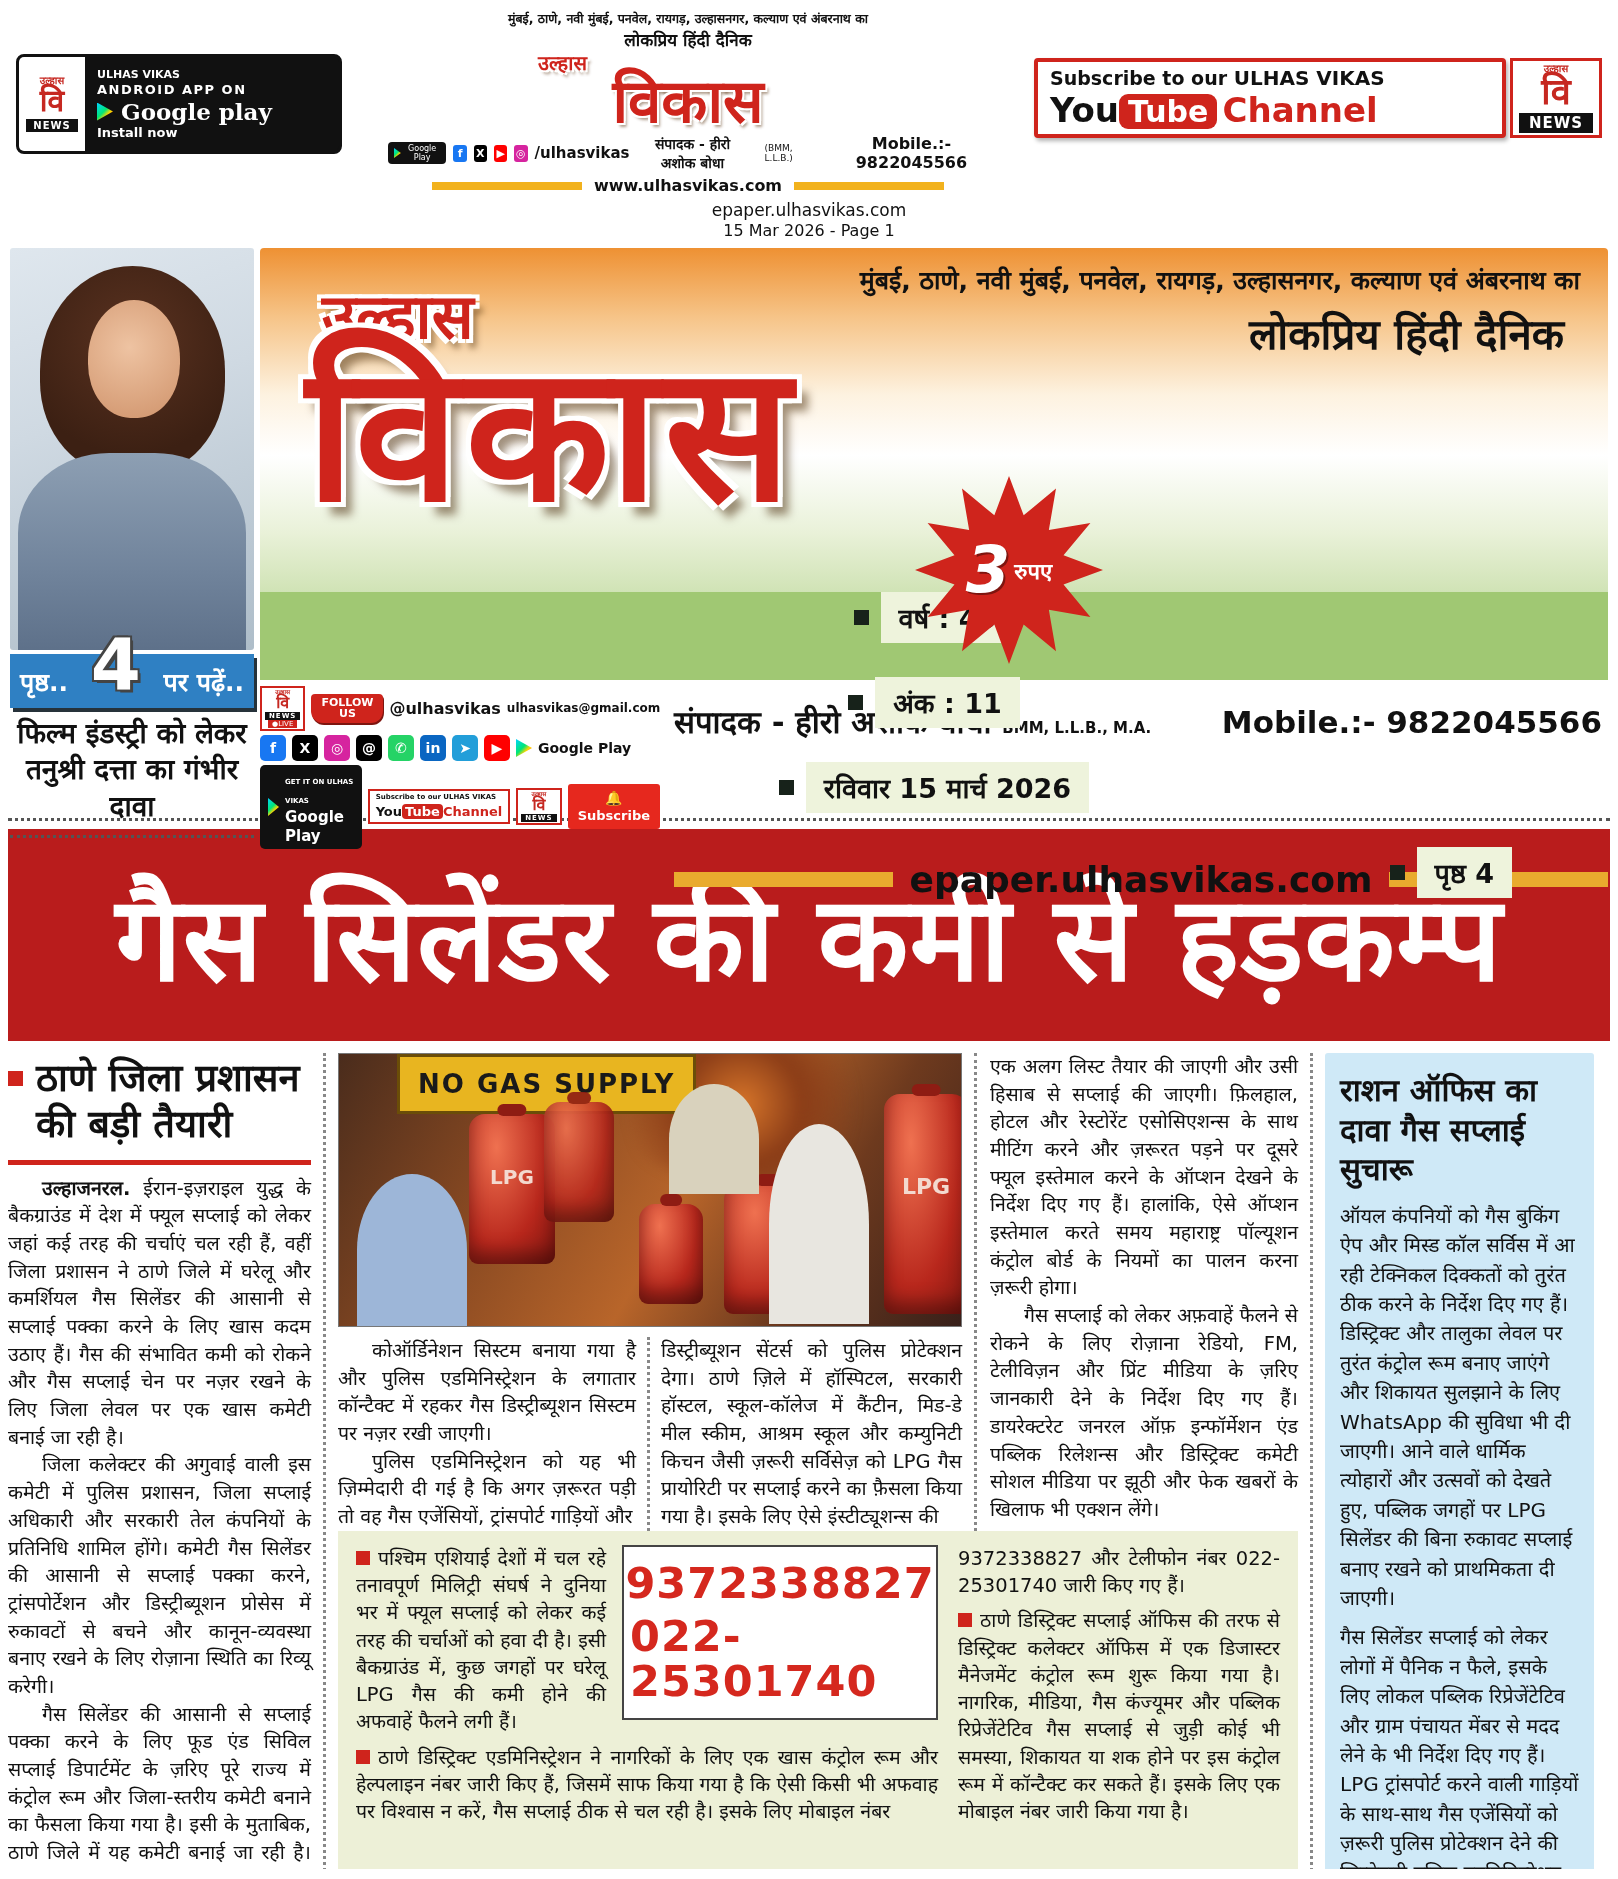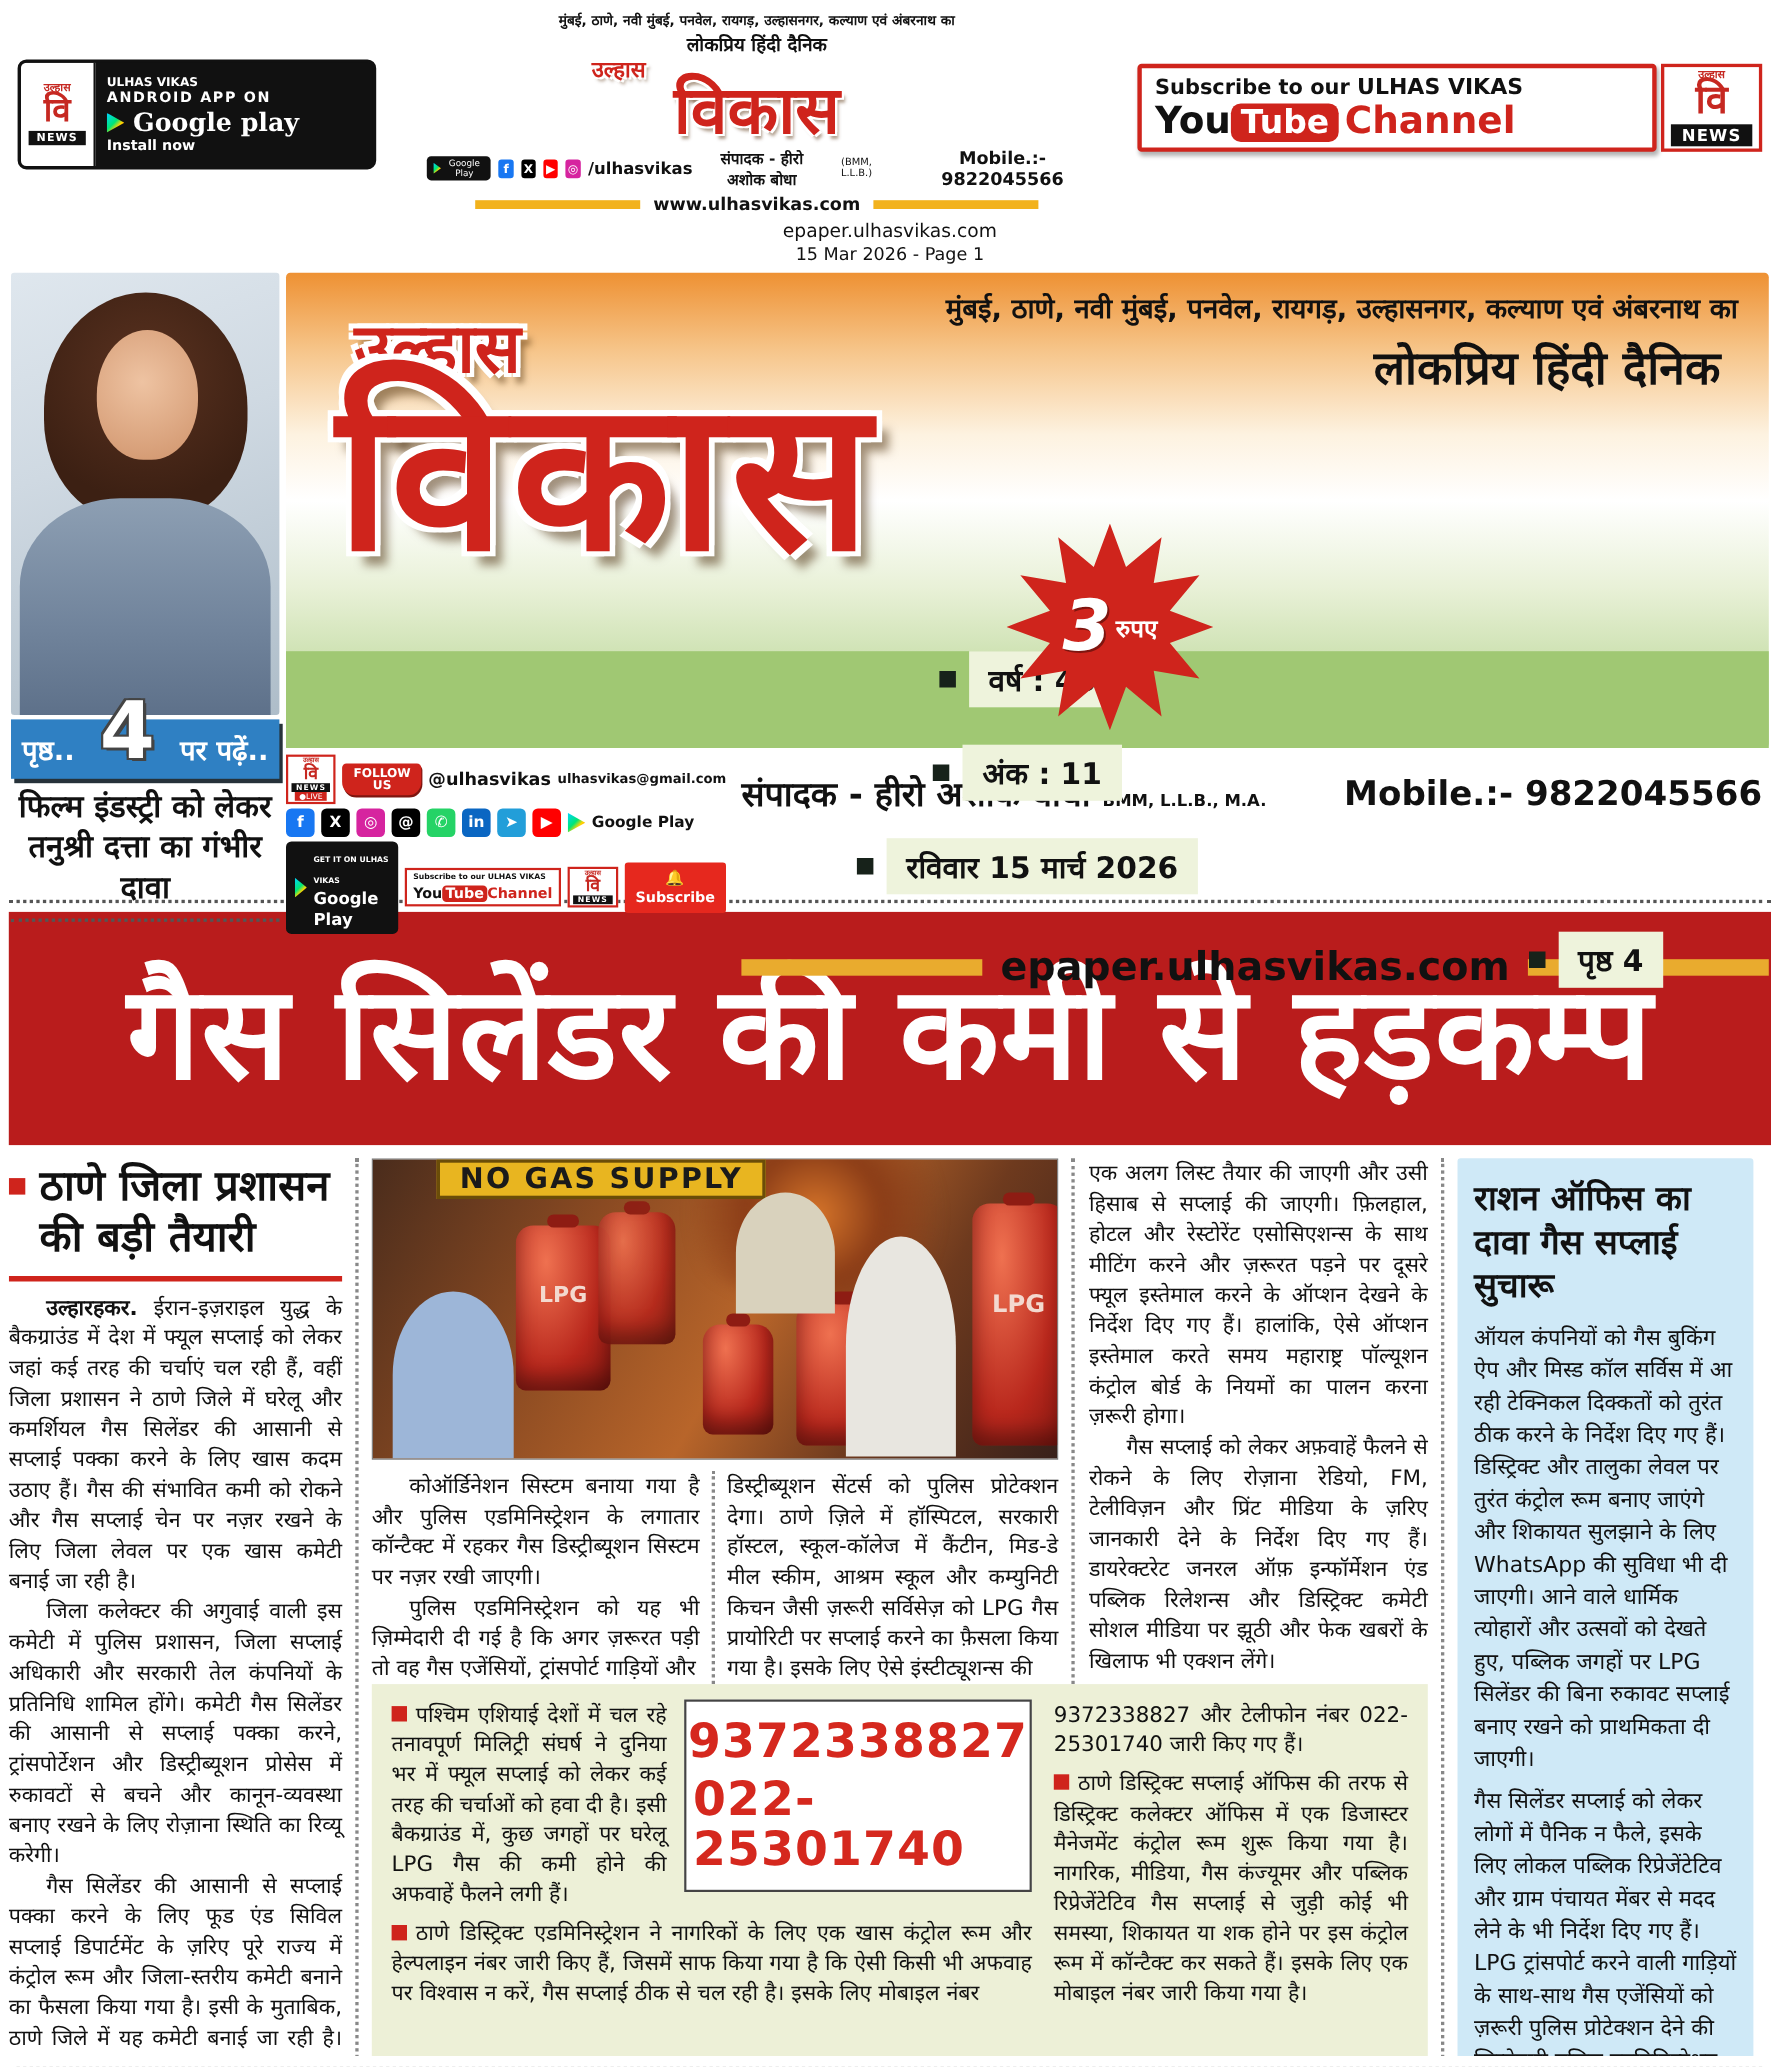--- a/index.html
+++ b/index.html
@@ -122,21 +122,21 @@
   .kicker .red-sq{position:absolute;left:0;top:16px;}
   .redrule{border:none;border-top:5px solid #cf241c;margin:12px 0 10px;}
   .news-p{font-size:19.5px;line-height:1.42;text-align:justify;margin:0;text-indent:34px;}
   .news-p b{font-weight:900;}
   .colMid{padding:0 12px;display:flex;flex-direction:column;overflow:hidden;}
   .mid-top{display:grid;grid-template-columns:636px 1fr;flex:0 0 auto;}
   .mid-left{padding-right:12px;}
   .newsphoto{height:272px;position:relative;overflow:hidden;border:1px solid #777;
     background:linear-gradient(120deg,#4a2c1c 0%,#8a4a22 30%,#b8652a 55%,#6e3a1e 75%,#38201a 100%);}
   .smoke{position:absolute;right:90px;top:-30px;width:260px;height:160px;border-radius:50%;background:radial-gradient(circle,#d8762a 0%,#8a3c17 40%,rgba(40,24,18,0) 75%);filter:blur(6px);}
-  .gas-sign{position:absolute;left:58px;top:0;background:#e8b520;color:#1a1a1a;font-size:26px;font-weight:900;padding:0 18px;border:3px solid #6b4d08;letter-spacing:2px;}
+  .gas-sign{position:absolute;left:58px;top:0;background:#e8b520;color:#1a1a1a;font-size:26px;font-weight:900;padding:12px 18px;border:3px solid #6b4d08;letter-spacing:2px;}
   .cyl{position:absolute;border-radius:16px 16px 9px 9px;background:radial-gradient(ellipse at 32% 22%,#ef7150,#b8271c 60%,#7e150f);box-shadow:inset 0 -12px 18px rgba(0,0,0,.35);}
   .cyl .lpg{position:absolute;left:50%;top:42%;transform:translate(-50%,-50%);color:#f3d9cf;font-weight:900;}
   .cyl::before{content:"";position:absolute;left:50%;top:-10px;transform:translateX(-50%);width:34%;height:12px;border-radius:6px;background:#8e1c13;}
   .person{position:absolute;border-radius:50% 50% 0 0;}
   
   .help-band{background:#1d1d1b;height:58px;display:flex;align-items:center;justify-content:center;margin-top:10px;flex:0 0 auto;}
   .help-band h2{margin:0;color:#fff;font-size:39px;font-weight:900;white-space:nowrap;}
   .help-box{background:#edf0d7;flex:1;padding:14px 18px 10px;display:grid;grid-template-columns:1fr 322px;column-gap:20px;overflow:hidden;}
   .hb-row{display:grid;grid-template-columns:1fr 316px;column-gap:16px;align-items:start;}
   .phone-box{background:#fff;border:2px solid #444;display:flex;flex-direction:column;align-items:center;justify-content:center;gap:8px;padding:14px 6px;}
@@ -345,21 +345,21 @@
   </section>
 
   <section class="bodygrid">
 
     <div class="colA">
       <div class="kicker">
         <span class="red-sq"></span>
         <span>ठाणे जिला प्रशासन की बड़ी तैयारी</span>
       </div>
       <hr class="redrule">
-      <p class="news-p"><b>उल्हारहकर.</b> <span>ईरान-इज़राइल युद्ध के बैकग्राउंड में देश में फ्यूल सप्लाई को लेकर जहां कई तरह की चर्चाएं चल रही हैं, वहीं जिला प्रशासन ने ठाणे जिले में घरेलू और कमर्शियल गैस सिलेंडर की आसानी से सप्लाई पक्का करने के लिए खास कदम उठाए हैं। गैस की संभावित कमी को रोकने और गैस सप्लाई चेन पर नज़र रखने के लिए जिला लेवल पर एक खास कमेटी बनाई जा रही है।</span></p>
+      <p class="news-p"><b>उल्हाजनरल.</b> <span>ईरान-इज़राइल युद्ध के बैकग्राउंड में देश में फ्यूल सप्लाई को लेकर जहां कई तरह की चर्चाएं चल रही हैं, वहीं जिला प्रशासन ने ठाणे जिले में घरेलू और कमर्शियल गैस सिलेंडर की आसानी से सप्लाई पक्का करने के लिए खास कदम उठाए हैं। गैस की संभावित कमी को रोकने और गैस सप्लाई चेन पर नज़र रखने के लिए जिला लेवल पर एक खास कमेटी बनाई जा रही है।</span></p>
       <p class="news-p">जिला कलेक्टर की अगुवाई वाली इस कमेटी में पुलिस प्रशासन, जिला सप्लाई अधिकारी और सरकारी तेल कंपनियों के प्रतिनिधि शामिल होंगे। कमेटी गैस सिलेंडर की आसानी से सप्लाई पक्का करने, ट्रांसपोर्टेशन और डिस्ट्रीब्यूशन प्रोसेस में रुकावटों से बचने और कानून-व्यवस्था बनाए रखने के लिए रोज़ाना स्थिति का रिव्यू करेगी।</p>
       <p class="news-p">गैस सिलेंडर की आसानी से सप्लाई पक्का करने के लिए फूड एंड सिविल सप्लाई डिपार्टमेंट के ज़रिए पूरे राज्य में कंट्रोल रूम और जिला-स्तरीय कमेटी बनाने का फैसला किया गया है। इसी के मुताबिक, ठाणे जिले में यह कमेटी बनाई जा रही है। मुंबई-ठाणे राशनिंग एरिया में राशनिंग कंट्रोलर के कंट्रोल में एक अलग</p>
     </div>
 
     <div class="colMid">
       <div class="mid-top">
         <div class="mid-left">
           <figure class="newsphoto" style="margin:0">
             <div class="smoke"></div>
             <div class="gas-sign">NO GAS SUPPLY</div>

